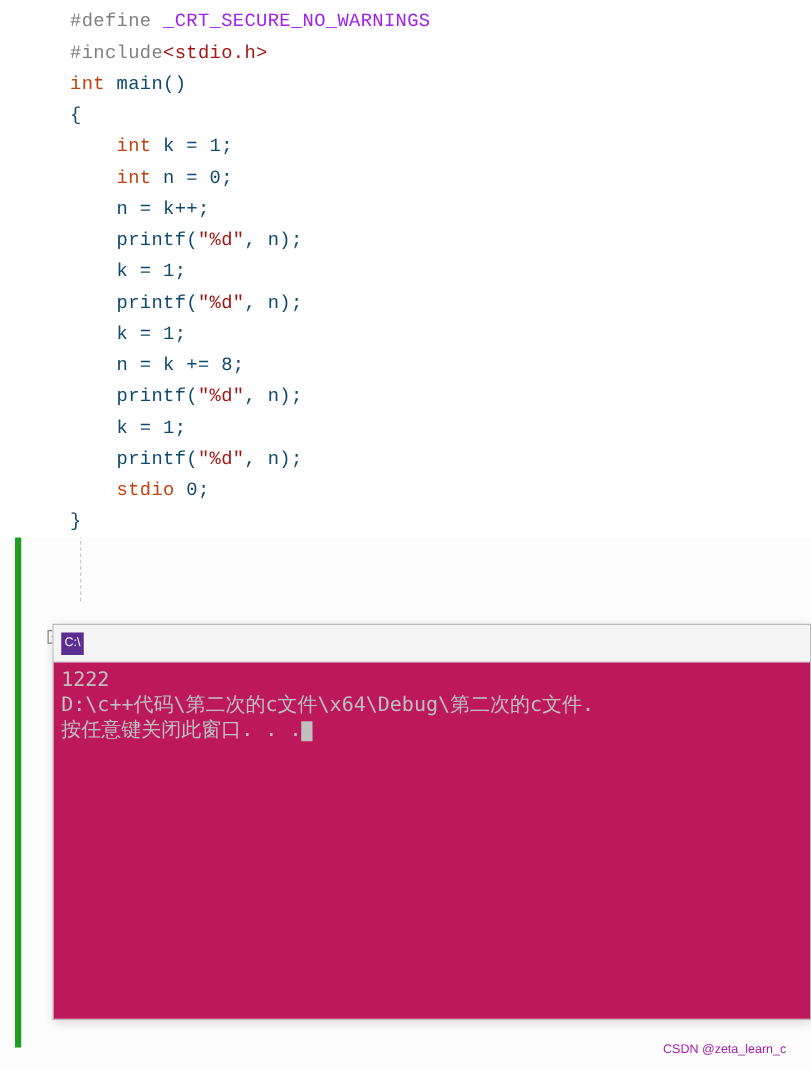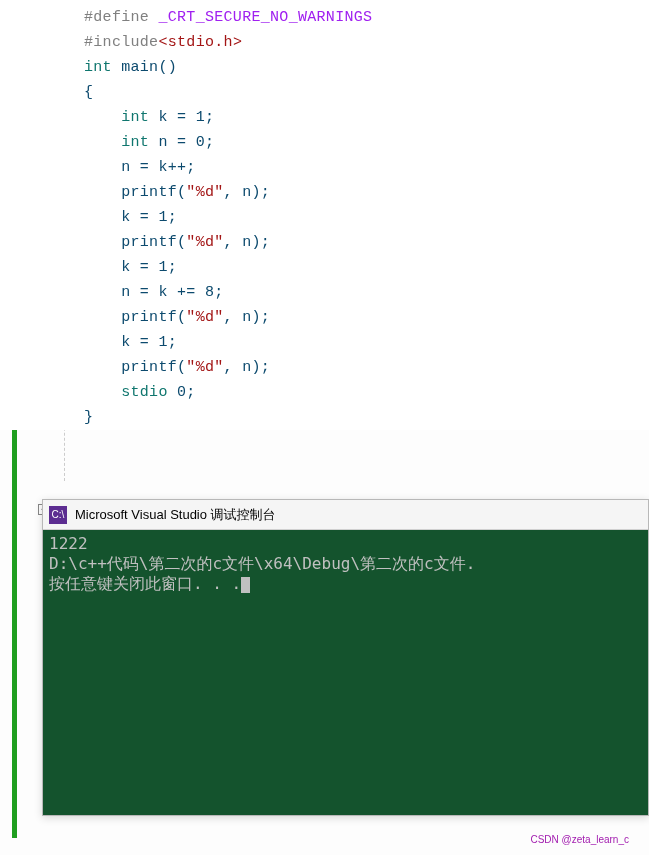--- a/index.html
+++ b/index.html
@@ -39,26 +39,25 @@
       font-family: Arial, sans-serif;
     }
     .collapse-1 { top: 70px; }
     .collapse-2 { top: 504px; }
     .code-line {
       padding-left: 56px;
       line-height: 25px;
       height: 25px;
       white-space: pre;
       letter-spacing: 0.3px;
-      margin-left: 28px;
     }
     .gray { color: #808080; }
     .purple { color: #a020f0; }
     .red-str { color: #a31515; }
-    .keyword { color: #0f766e; }
+    .keyword { color: #c2410c; }
     .identifier { color: #0c4a6e; }
     .console-window {
       position: absolute;
       left: 42px;
       top: 499px;
       width: 607px;
       background: #fff;
       border: 1px solid #b8b8b8;
       box-shadow: 0 2px 8px rgba(0,0,0,0.15);
     }
@@ -79,21 +78,21 @@
       background: #5c2d91;
       margin-right: 8px;
       display: inline-flex;
       align-items: center;
       justify-content: center;
       font-size: 10px;
       color: #fff;
       font-family: Arial;
     }
     .console-body {
-      background: #14532d;
+      background: #be185d;
       height: 285px;
       padding: 4px 6px;
       font-family: 'NSimSun', SimSun, Consolas, monospace;
       font-size: 16px;
       line-height: 20px;
       color: #c0c0c0;
       white-space: pre;
       position: relative;
       overflow: hidden;
     }
@@ -155,20 +154,19 @@
   <div class="code-line">    <span class="identifier">printf</span><span class="identifier">(</span><span class="red-str">"%d"</span><span class="identifier">, n);</span></div>
   <div class="code-line">    <span class="identifier">k = 1;</span></div>
   <div class="code-line">    <span class="identifier">printf</span><span class="identifier">(</span><span class="red-str">"%d"</span><span class="identifier">, n);</span></div>
   <div class="code-line">    <span class="keyword">stdio</span><span class="identifier"> 0;</span></div>
   <div class="code-line"><span class="identifier">}</span></div>
 </div>
 
 <div class="console-window">
   <div class="console-titlebar">
     <span class="console-icon">C:\</span>
-    <span>Microsoft Visual Studio 调试控制台</span>
   </div>
   <div class="console-body"><span>1222</span>
 <span>D:\c++代码\第二次的c文件\x64\Debug\第二次的c文件.</span>
 <span>按任意键关闭此窗口. . .</span><span class="cursor-block"></span></div>
 </div>
 
 <div class="watermark">CSDN @zeta_learn_c</div>
 
 </body></html>

